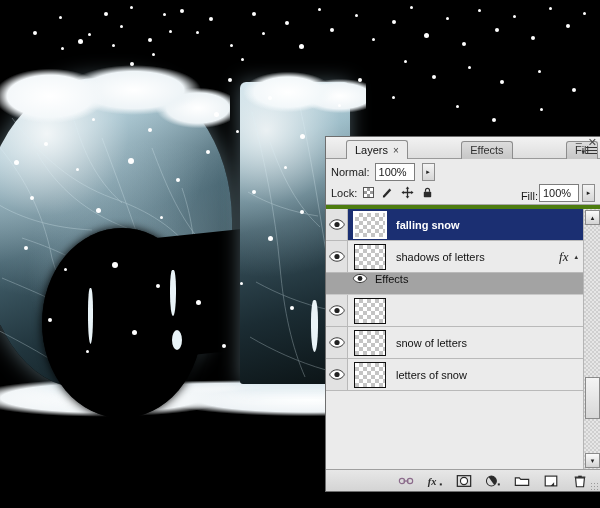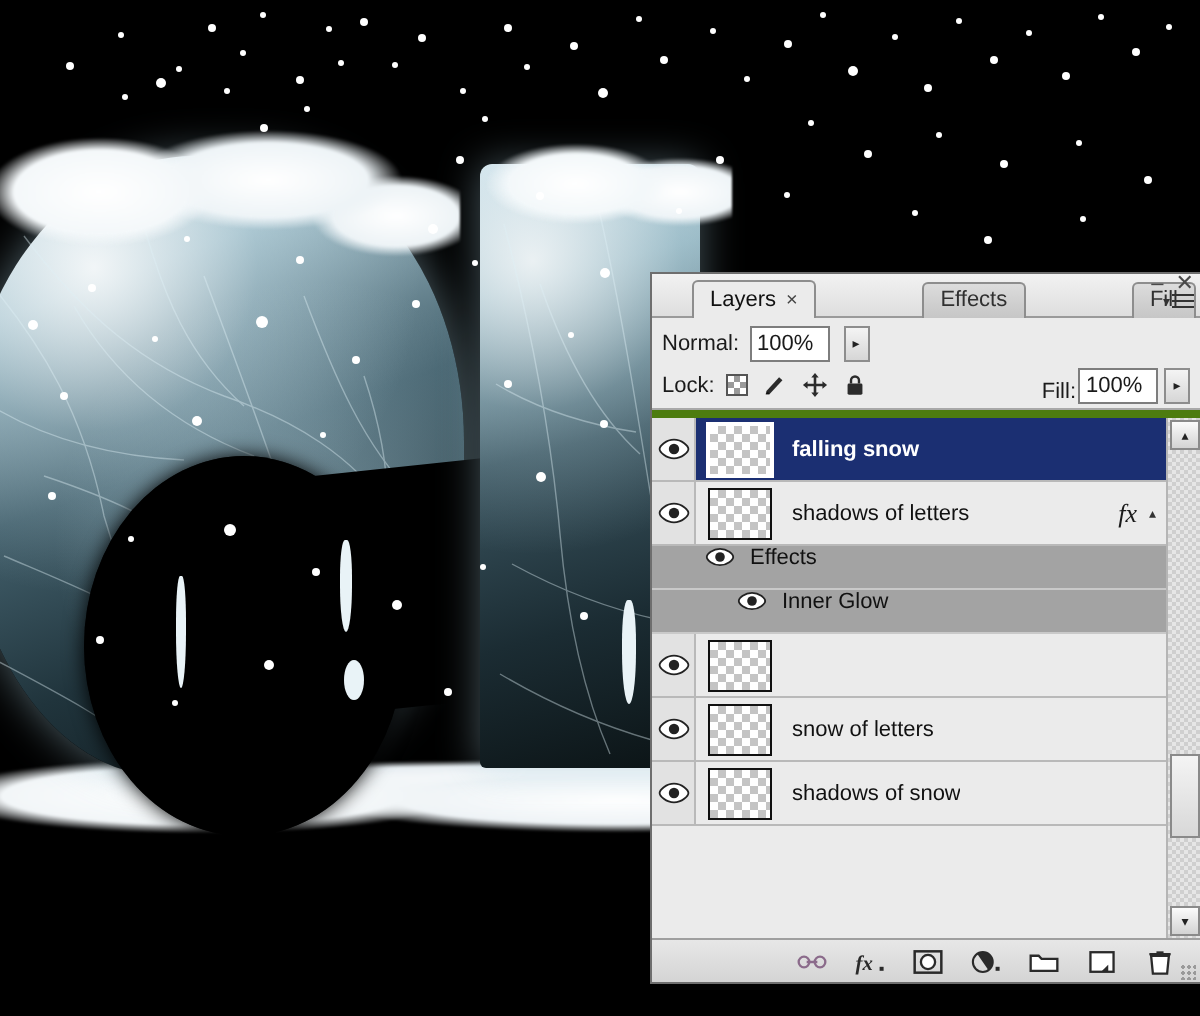--- a/index.html
+++ b/index.html
@@ -512,27 +512,20 @@
         <div class="fx-badge">fx</div>
         <div class="fx-collapse">▴</div>
       </div>
       <div class="effect-row lvl1">
         <svg class="eye" viewBox="0 0 16 11">
           <path d="M8,1.4 C11.6,1.4 14.6,4.1 14.6,5.5 C14.6,6.9 11.6,9.6 8,9.6 C4.4,9.6 1.4,6.9 1.4,5.5 C1.4,4.1 4.4,1.4 8,1.4 Z" fill="#fff" stroke="#222" stroke-width="0.9"></path>
           <circle cx="8" cy="5.5" r="2.4" fill="#222"></circle>
         </svg>
         <span>Effects</span>
       </div>
-      <div class="effect-row lvl2">
-        <svg class="eye" viewBox="0 0 16 11">
-          <path d="M8,1.4 C11.6,1.4 14.6,4.1 14.6,5.5 C14.6,6.9 11.6,9.6 8,9.6 C4.4,9.6 1.4,6.9 1.4,5.5 C1.4,4.1 4.4,1.4 8,1.4 Z" fill="#fff" stroke="#222" stroke-width="0.9"></path>
-          <circle cx="8" cy="5.5" r="2.4" fill="#222"></circle>
-        </svg>
-        <span>Inner Glow</span>
-      </div>
 
       <div class="layer-row">
         <div class="eye-cell">
           <svg class="eye" viewBox="0 0 16 11">
             <path d="M8,0.8 C12,0.8 15.2,4 15.2,5.5 C15.2,7 12,10.2 8,10.2 C4,10.2 0.8,7 0.8,5.5 C0.8,4 4,0.8 8,0.8 Z" fill="#fff" stroke="#222" stroke-width="0.9"></path>
             <circle cx="8" cy="5.5" r="2.6" fill="#222"></circle>
           </svg>
         </div>
         <div class="thumb"></div>
       </div>
@@ -550,21 +543,21 @@
       </div>
 
       <div class="layer-row">
         <div class="eye-cell">
           <svg class="eye" viewBox="0 0 16 11">
             <path d="M8,0.8 C12,0.8 15.2,4 15.2,5.5 C15.2,7 12,10.2 8,10.2 C4,10.2 0.8,7 0.8,5.5 C0.8,4 4,0.8 8,0.8 Z" fill="#fff" stroke="#222" stroke-width="0.9"></path>
             <circle cx="8" cy="5.5" r="2.6" fill="#222"></circle>
           </svg>
         </div>
         <div class="thumb"></div>
-        <div class="layer-name">shadows of snow</div>
+        <div class="layer-name">letters of snow</div>
       </div>
 
 
     </div>
 
     <div class="scrollbar">
       <div class="sb-btn sb-up">▴</div>
       <div class="sb-thumb"></div>
       <div class="sb-btn sb-down">▾</div>
     </div>

